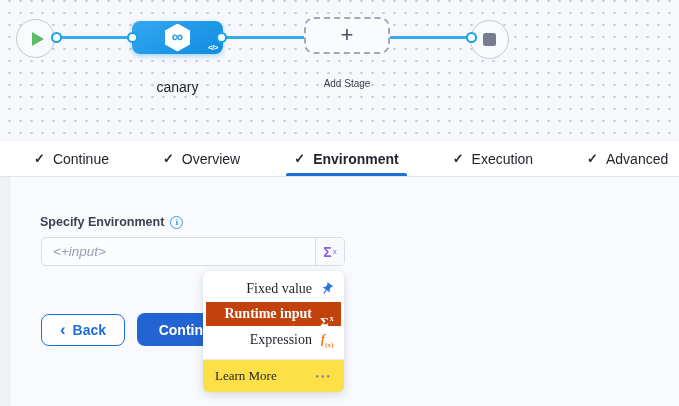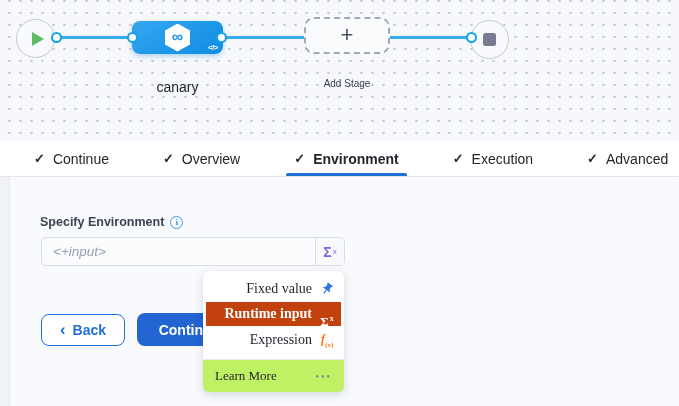--- a/index.html
+++ b/index.html
@@ -95,21 +95,21 @@
   .menu-item { height:25px; display:flex; align-items:center; justify-content:flex-end;
                gap:7px; padding:0 9px; font-size:14px; color:#1F2128; cursor:pointer; }
   .menu-item .mi-icon { width:16px; display:flex; justify-content:center; align-items:center; }
   .menu-item.selected { background:#c2410c; color:#fff; font-weight:600;
                         margin:1px 3px; border-radius:0; height:24px; padding-right:6px; }
   .pin-icon svg { transform:rotate(35deg); }
   .menu-sigma { font-size:13px; font-weight:bold; color:#fff;margin-top:16px; }
   .fx-icon { color:#FF7B21; font-size:13px; font-style:italic; font-weight:600; }
   .fx-icon sub { font-size:7px; font-style:normal; }
   .menu-spacer { height:7px; }
-  .menu-footer { background:#bef264; border-top:1px solid #E7E9F0; border-radius:0 0 6px 6px;
+  .menu-footer { background:#fde047; border-top:1px solid #E7E9F0; border-radius:0 0 6px 6px;
                  height:33px; display:flex; align-items:center; justify-content:space-between;
                  padding:0 12px; }
   .learn-more { font-size:13px; color:#1F2128; cursor:pointer; }
   .more-dots { font-size:10px; color:#787C95; letter-spacing:2px; cursor:pointer; }
 
   
   .btn { position:absolute; display:flex; align-items:center; justify-content:center;
          border-radius:8px; font-size:14px; font-weight:bold; cursor:pointer; z-index:1; }
   .btn-back { left:41px; top:137px; width:84px; height:32px; background:#fff;
               border:1.5px solid #1E6FD9; color:#1E6FD9; gap:7px; }

